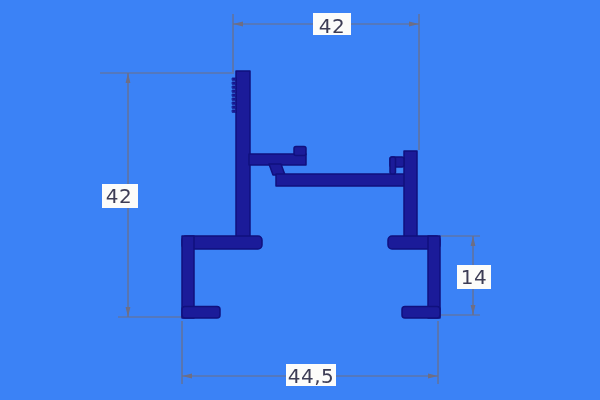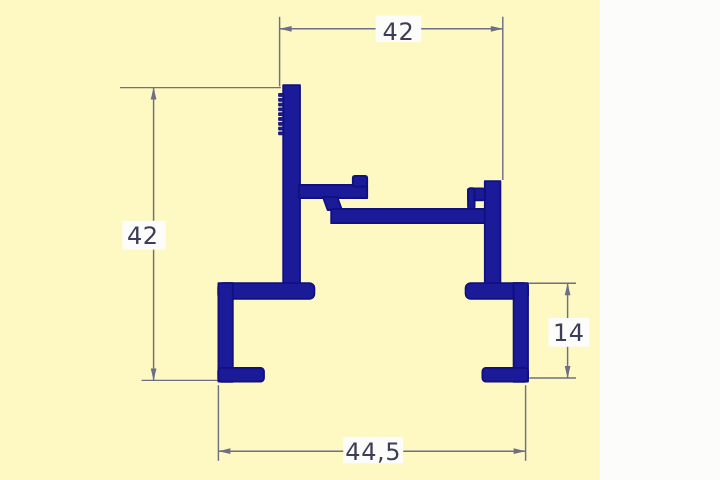--- a/index.html
+++ b/index.html
@@ -2,23 +2,23 @@
 <html><head>
 <meta charset="utf-8">
 <style>
   html, body {
     margin: 0;
     padding: 0;
     background: #fcfcfa;
   }
   .canvas-wrap {
     position: relative;
-    width: 500px;
+    width: 600px;
     height: 400px;
-    background: #fef9c3;
+    background: #3b82f6;
     overflow: hidden;
     font-family: "DejaVu Sans", sans-serif;
   }
   svg { display: block; }
   .dim-label {
     font-family: "DejaVu Sans", "Liberation Sans", sans-serif;
     font-size: 20px;
     letter-spacing: 0.5px;
   }
   [data-name="profile-cross-section"] {

